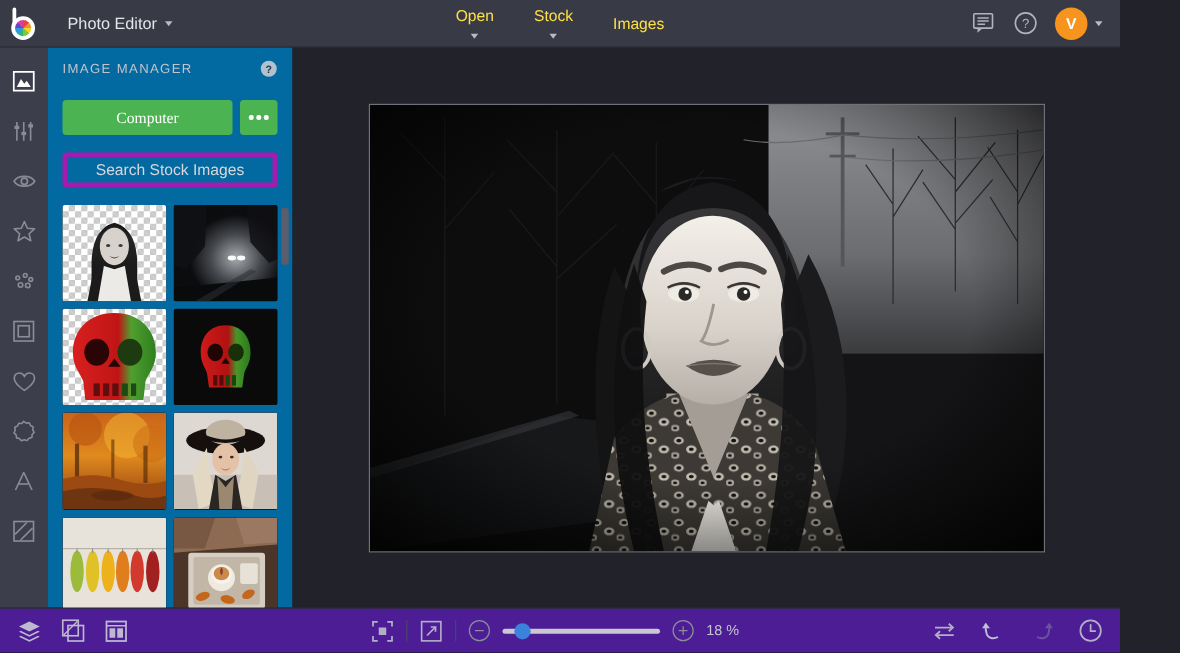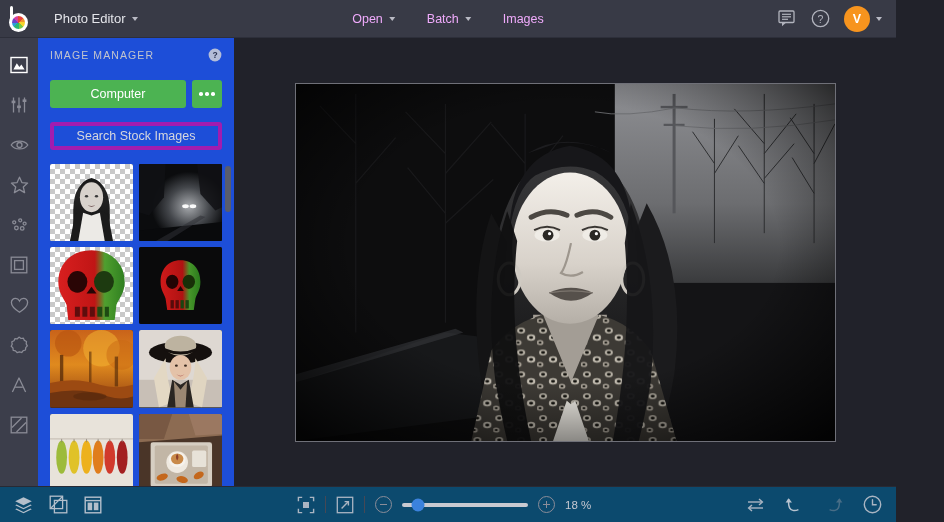--- a/index.html
+++ b/index.html
@@ -46,25 +46,26 @@
     margin-left: 4px; padding: 4px 10px;
     color: #e4e5ea; font-size: 13px;
     display: flex; align-items: center; gap: 6px;
     border-radius: 3px; cursor: pointer;
   }
   .center-actions {
     position: absolute; left: 50%; transform: translateX(-50%);
     display: flex; align-items: center; gap: 8px;
   }
   .tb-btn {
-    color: #f0abfc; font-size: 12.5px;
+    color: #fde047; font-size: 12.5px;
     padding: 6px 12px; border-radius: 3px; cursor: pointer;
     display: flex; align-items: center; gap: 6px;
     background: transparent; border: none;
     font-family: "Liberation Sans", sans-serif;
+    flex-direction: column;
   }
   .caret {
     width: 0; height: 0;
     border-left: 3.5px solid transparent; border-right: 3.5px solid transparent;
     border-top: 4px solid #b9bac4; margin-top: 1px;
   }
   .right-actions {
     margin-left: auto; display: flex; align-items: center;
     gap: 14px; padding-right: 14px;
   }
@@ -89,39 +90,39 @@
   .rail-item {
     width: 38px; height: 38px;
     display: flex; align-items: center; justify-content: center;
     cursor: pointer; opacity: .5;
   }
   .rail-item.active { opacity: 1; }
 
   
   .panel {
     width: 196px; flex: 0 0 196px;
-    background: #1d4ed8;
+    background: #0369a1;
     display: flex; flex-direction: column;
     min-height: 0;
   }
   .panel-head {
     height: 34px; flex: 0 0 34px;
     display: flex; align-items: center; justify-content: space-between;
     padding: 0 12px 0 12px;
   }
   .panel-title {
     color: #c2c4cd; font-size: 10.5px; letter-spacing: 1.1px;
   }
   .panel-sec { padding: 8px 12px 0 12px; }
   .btn-row { display: flex; gap: 6px; }
   .btn-green {
     flex: 1; height: 28px;
     background: #4cb352; color: #ffffff;
     border: none; border-radius: 3px; cursor: pointer;
-    font-size: 12.5px; font-family: Liberation Sans, sans-serif;
+    font-size: 12.5px; font-family: Liberation Serif, serif;
     display: flex; align-items: center; justify-content: center;
   }
   .btn-green-more {
     width: 30px; height: 28px;
     background: #4cb352; border: none; border-radius: 3px; cursor: pointer;
     color: #fff; display: flex; align-items: center; justify-content: center;
     gap: 2.5px;
   }
   .btn-green-more span { width: 3.5px; height: 3.5px; border-radius: 50%; background: #fff; display: block; }
   .btn-outline {
@@ -176,21 +177,21 @@
   .photo-frame {
     width: 541px; height: 359px;
     background: #0b0b0d;
     border: 1px solid #6f7078;
     position: relative; overflow: hidden;
   }
 
   
   .bottombar {
     height: 36px; flex: 0 0 36px;
-    background: #0c4a6e;
+    background: #4c1d95;
     display: flex; align-items: center;
     padding: 0 14px 0 14px;
     border-top: 1px solid #282a34;
   }
   .bb-left { display: flex; align-items: center; gap: 16px; }
   .bb-center {
     position: absolute; left: 50%; transform: translateX(-50%);
     display: flex; align-items: center; gap: 10px;
   }
   .bb-right { margin-left: auto; display: flex; align-items: center; gap: 20px; }
@@ -234,21 +235,21 @@
       <span>Photo Editor</span>
       <span class="caret"></span>
     </div>
 
     <div class="center-actions">
       <button class="tb-btn">
         <span>Open</span>
         <span class="caret"></span>
       </button>
       <button class="tb-btn">
-        <span>Batch</span>
+        <span>Stock</span>
         <span class="caret"></span>
       </button>
       <button class="tb-btn">
         <span>Images</span>
       </button>
     </div>
 
     <div class="right-actions">
       <div class="icon-btn">
         <svg width="19" height="17" viewBox="0 0 19 17">

